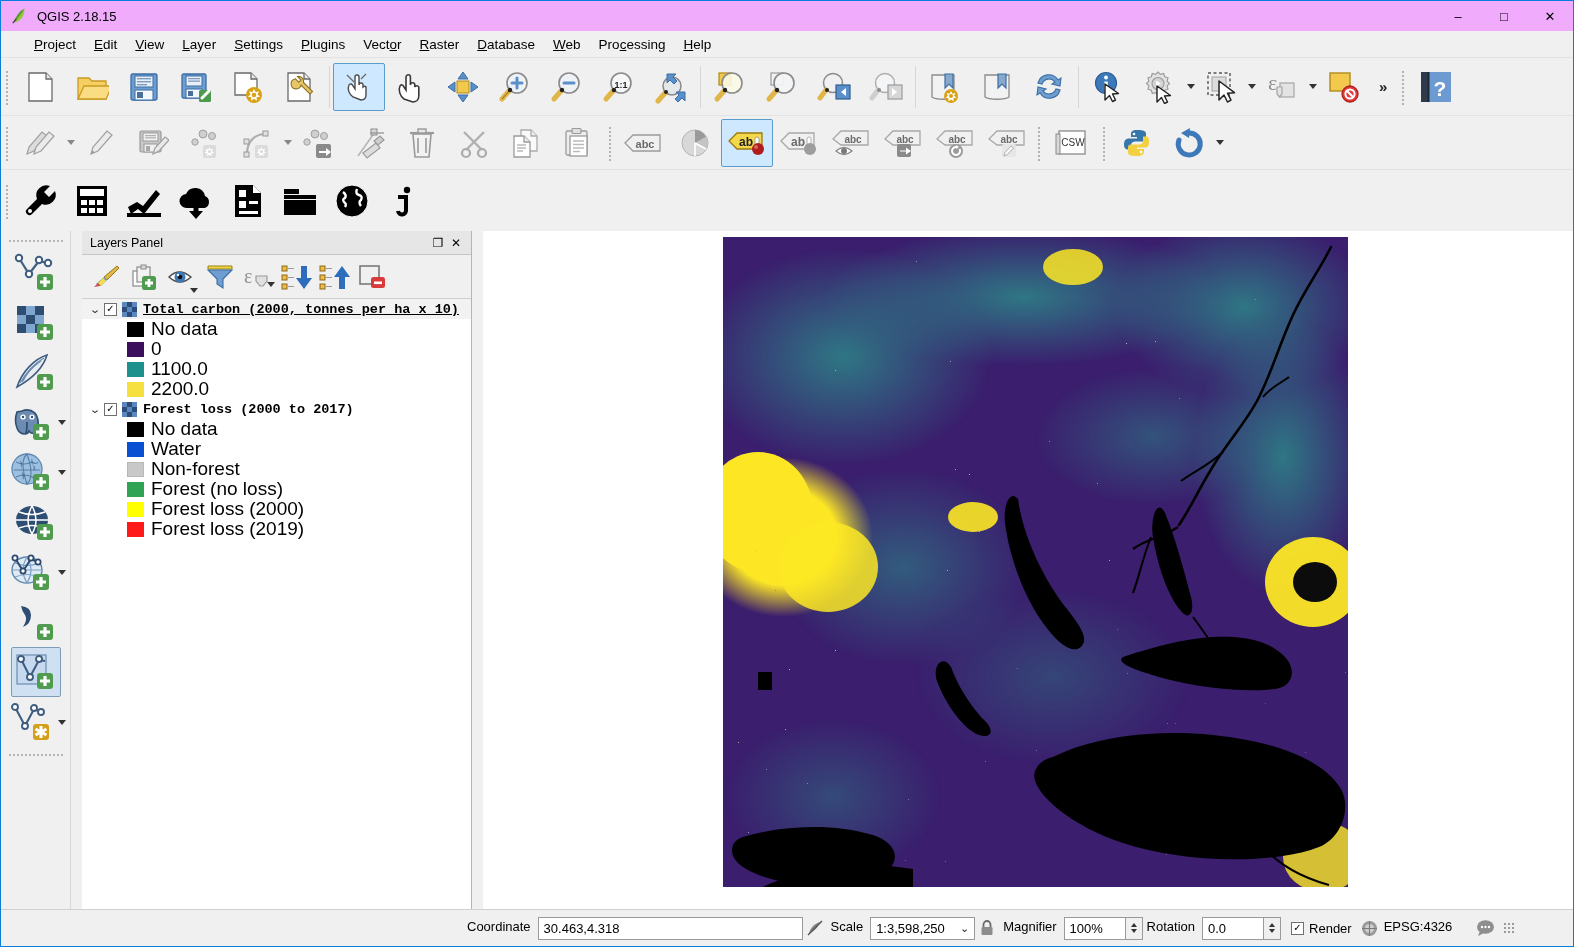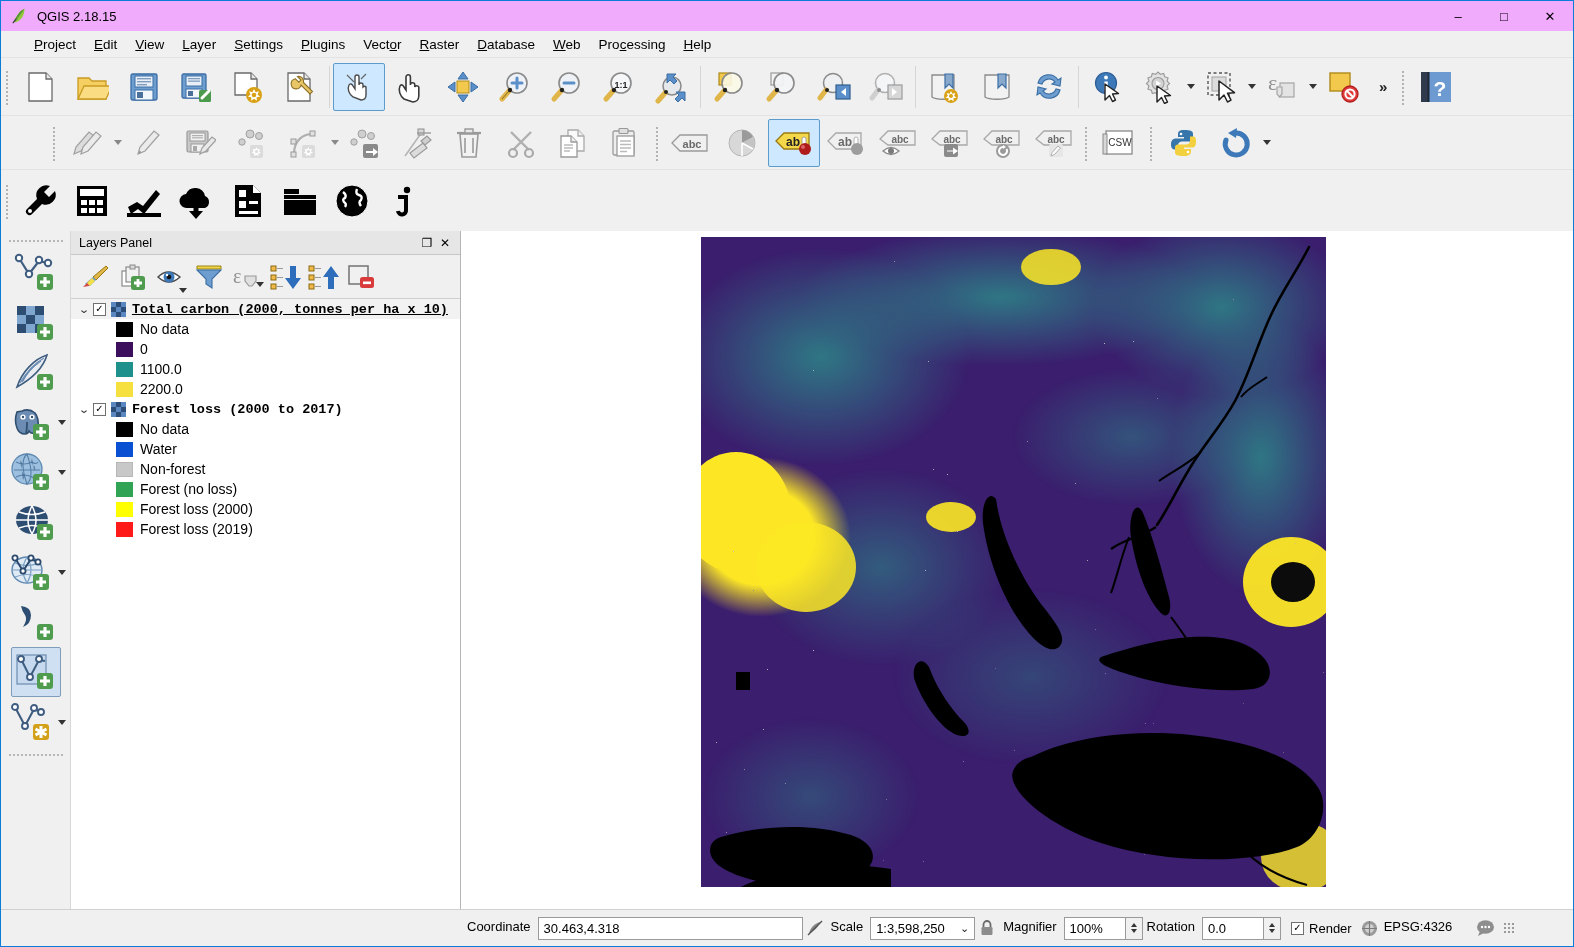--- a/index.html
+++ b/index.html
@@ -41,21 +41,21 @@
   }
   .menu-item { padding:3px 9px; font-size:13.5px; color:#000; white-space:nowrap; }
   .menu-item u { text-decoration:underline; }
 
   
   .toolbar-row {
     display:flex; align-items:center; background:#f0f0f0;
     border-top:1px solid #e3e3e3;
   }
   .tb1 { height:58px; min-height:58px; }
-  .tb2 { height:54px; min-height:54px;padding-left:47px; }
+  .tb2 { height:54px; min-height:54px; }
   .tb3 { height:62px; min-height:62px; }
   .grip {
     width:9px; height:40px; flex:none; margin:0 2px;
     background-image: repeating-linear-gradient(to bottom, #a8a8a8 0 2px, transparent 2px 4px);
     background-size:2px 100%; background-repeat:no-repeat; background-position:3px 4px;
     opacity:.85;
   }
   .tbtn {
     width:52px; height:48px; display:flex; align-items:center; justify-content:center;
     flex:none; border:1px solid transparent; border-radius:2px; position:relative;
@@ -63,21 +63,21 @@
   .tbtn.active { background:#cde8ff; border:1px solid #5c9ccc; }
   .tsep { width:1px; height:42px; background:#d6d6d6; margin:0 3px; flex:none; }
   .caret {
     width:0;height:0;border-left:4px solid transparent;border-right:4px solid transparent;
     border-top:5px solid #333; margin-left:1px; flex:none;
   }
   .chev { font-size:15px; font-weight:bold; padding:0 10px; color:#222;}
   .tb-spacer { flex:1; }
 
   
-  .bodyrow { flex:1; display:flex; min-height:0; }
+  .bodyrow { flex:1; display:flex; min-height:0;gap:11px; }
   .leftbar {
     width:70px; min-width:70px; background:#f0f0f0;
     border-right:1px solid #d8d8d8;
     display:flex; flex-direction:column; align-items:center;
     padding-top:6px;
   }
   .lgrip {
     width:54px; height:8px; flex:none;
     background-image: repeating-linear-gradient(to right, #a8a8a8 0 2px, transparent 2px 4px);
     background-size:100% 2px; background-repeat:no-repeat; background-position:0 3px;
@@ -125,21 +125,21 @@
     width:13px;height:13px;border:1px solid #707070;background:#fff;flex:none;
     margin-right:5px; display:flex;align-items:center;justify-content:center;
     font-size:10px; line-height:1; color:#000;
   }
   .rastericon { width:15px;height:15px;flex:none;margin-right:6px; }
   .layer-name { font-weight:bold; font-size:13.5px;font-family:Liberation Mono, monospace; }
   .layer-name.under { text-decoration:underline; }
   .sym-row { display:flex; align-items:center; height:20px; padding-left:45px; }
   .swatch { width:17px;height:15px;flex:none;margin-right:7px; border:0; }
   .swatch.bordered { border:1px solid #b8b8b8; }
-  .sym-label { font-size:14px; }
+  .sym-label { font-size:19px; }
 
   
   .map-area { flex:1; background:#ffffff; position:relative; overflow:hidden; }
   .map-img { position:absolute; left:240px; top:6px; width:625px; height:650px; }
 
   
   .statusbar {
     height:37px; min-height:37px; background:#f0f0f0;
     border-top:1px solid #d0d0d0;
     display:flex; align-items:center; padding-right:8px;

